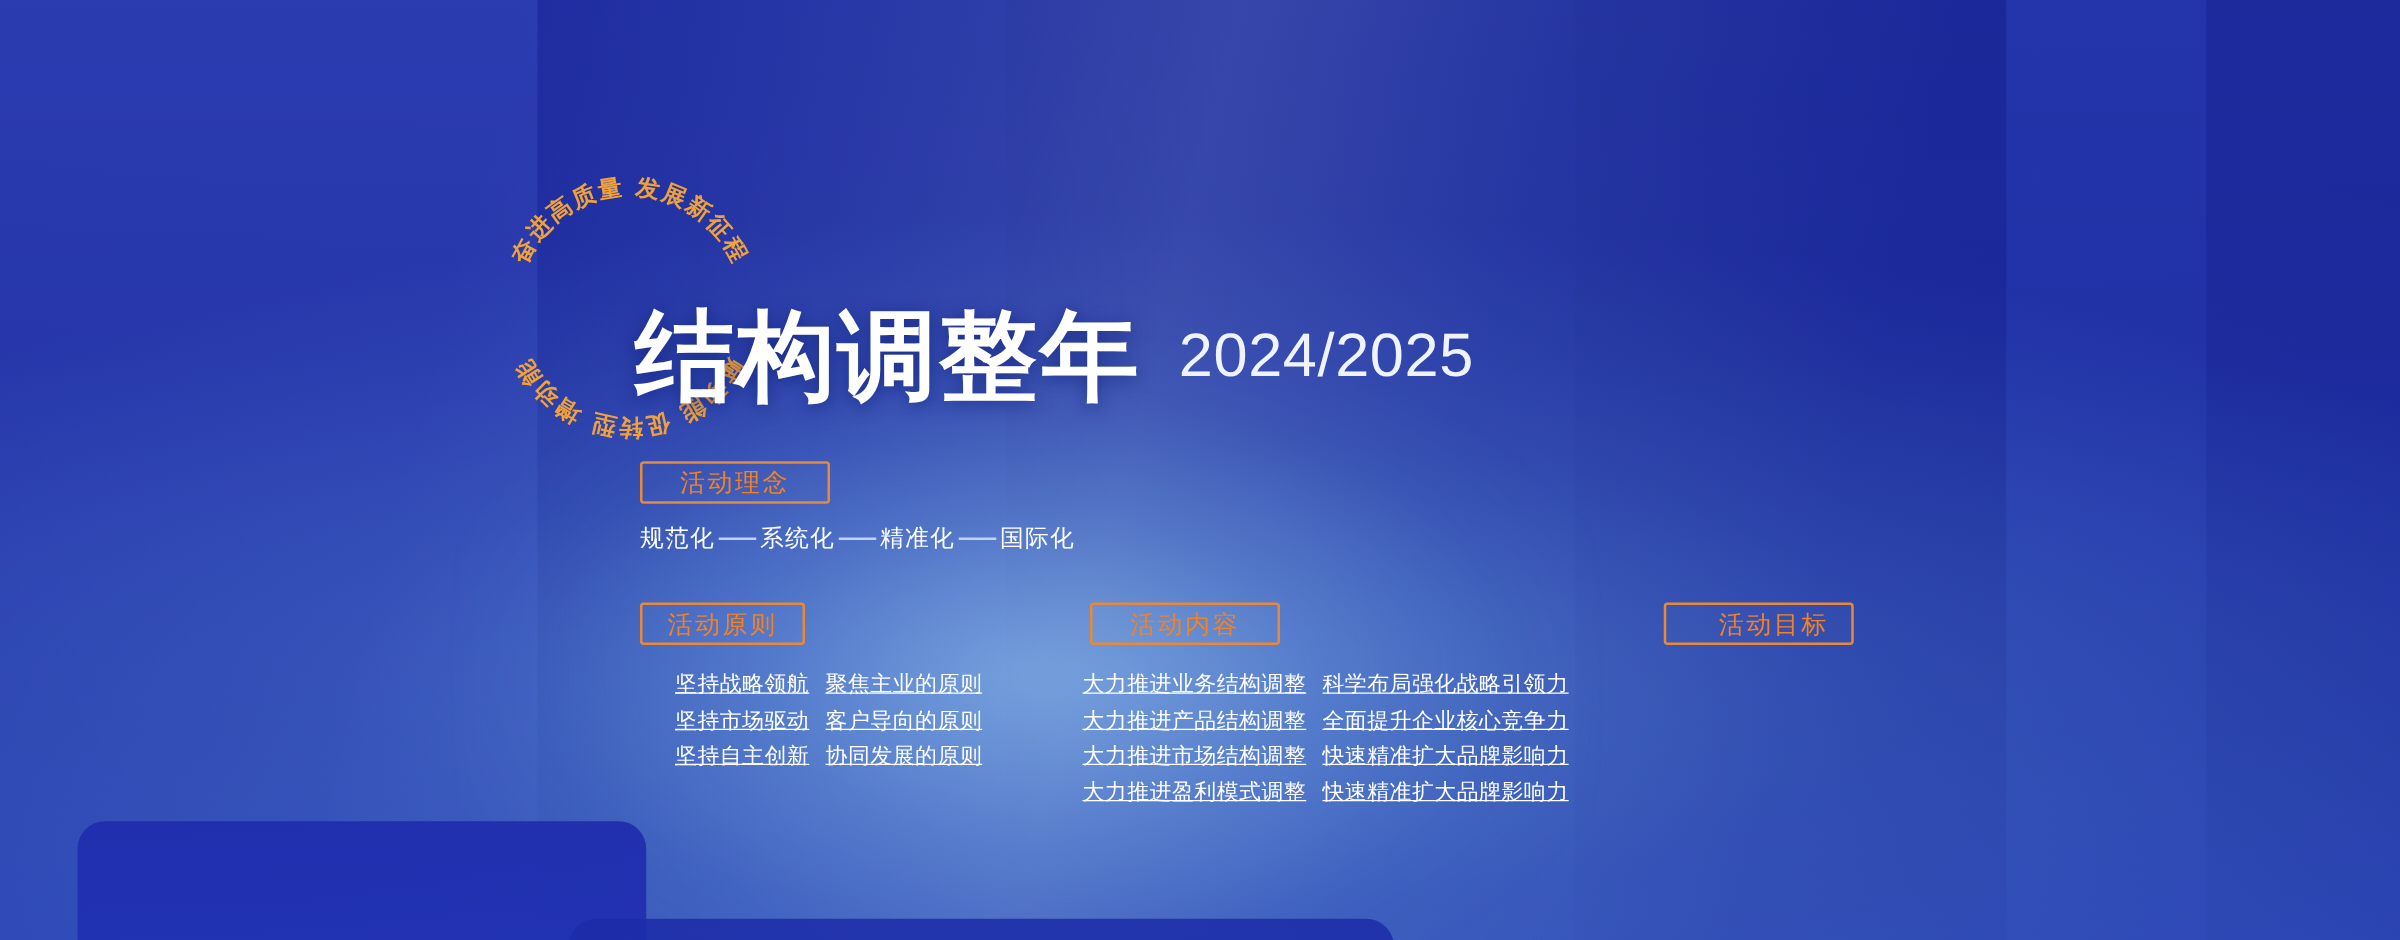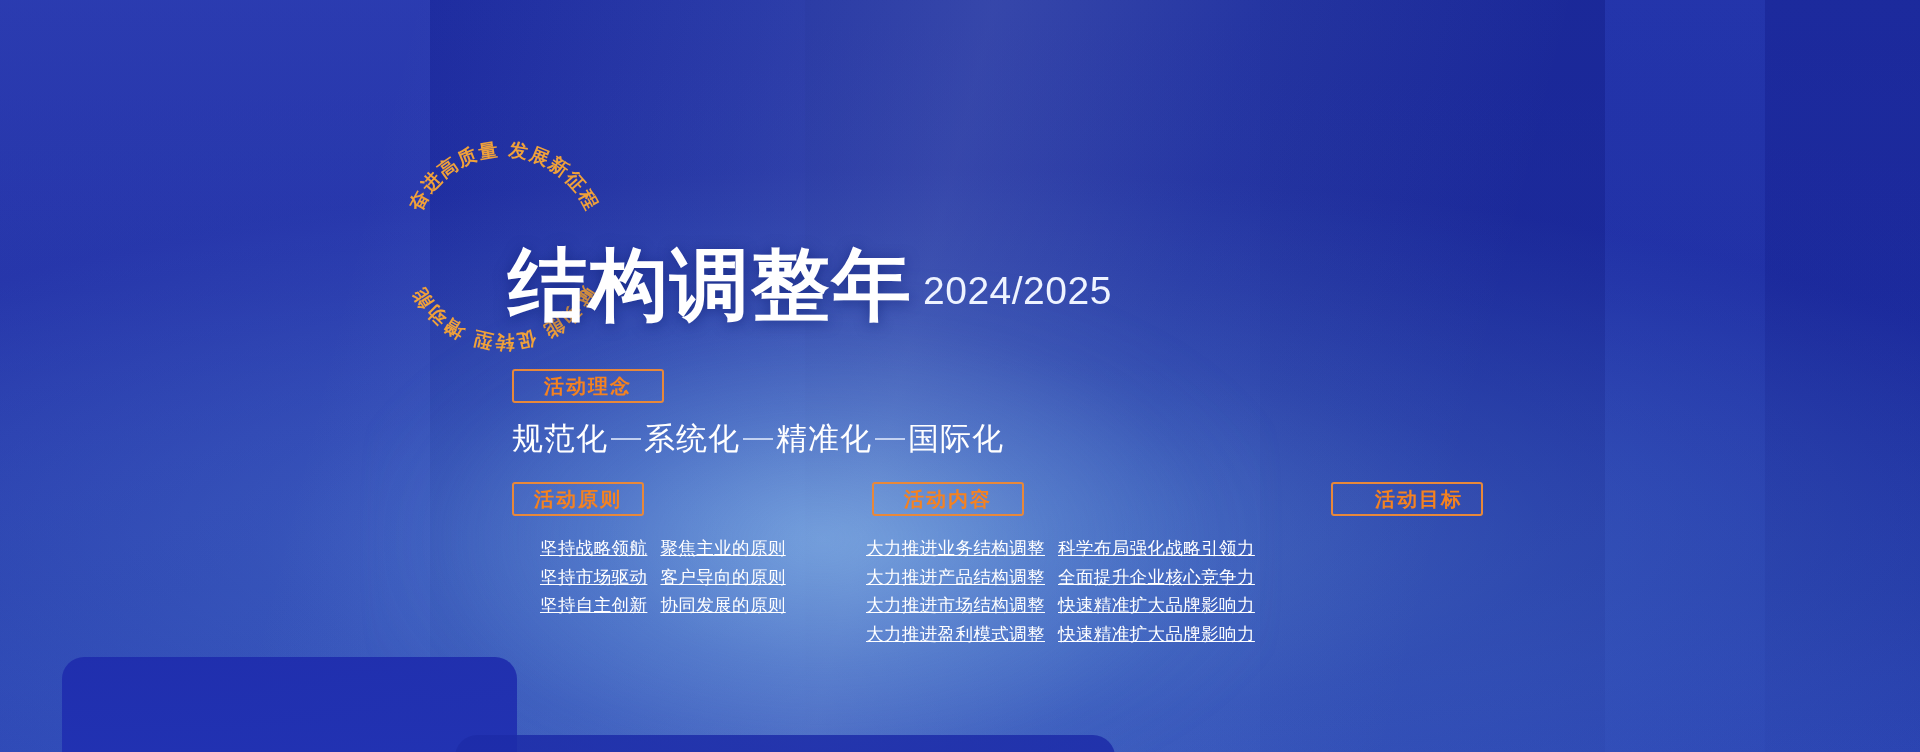--- a/index.html
+++ b/index.html
@@ -56,44 +56,44 @@
   
   .title-row{position:absolute;left:508px;top:248px;display:flex;align-items:flex-end;}
   .title{
     font-family:"DejaVu Sans","Liberation Sans",sans-serif;
     font-size:79px;font-weight:700;color:#ffffff;letter-spacing:2px;
     line-height:.95;white-space:nowrap;
     text-shadow:0 2px 14px rgba(10,25,110,.55);
   }
   .year{
     font-family:"Liberation Sans","DejaVu Sans",sans-serif;
-    font-size:39px;font-weight:400;color:#eef3ff;letter-spacing:.5px;
-    margin-left:10px;margin-bottom:10px;white-space:nowrap;
+    font-size:49px;font-weight:400;color:#eef3ff;letter-spacing:.5px;
+    margin-left:30px;margin-bottom:10px;white-space:nowrap;
   }
 
   
   .chip{
     position:absolute;box-sizing:border-box;
     border:2px solid #e8883a;border-radius:3px;
     height:34px;padding:0 18px;
     display:flex;align-items:center;justify-content:center;
     background:rgba(255,255,255,.02);
   }
   .chip span{
     font-family:"DejaVu Sans","Liberation Sans",sans-serif;
-    font-size:20px;font-weight:700;color:#f58220;letter-spacing:2px;
+    font-size:20px;font-weight:400;color:#f58220;letter-spacing:2px;
     white-space:nowrap;line-height:1;
   }
 
   
   .concept{
     position:absolute;left:512px;top:418px;
     display:flex;align-items:center;gap:3px;
     font-family:"DejaVu Sans","Liberation Sans",sans-serif;
-    font-size:31px;color:#ffffff;letter-spacing:1px;white-space:nowrap;
+    font-size:19px;color:#ffffff;letter-spacing:1px;white-space:nowrap;
   }
   .concept .dash{
     display:inline-block;width:30px;height:1.5px;background:#cfdcf6;opacity:.9;
   }
 
   
   .col{position:absolute;}
   .col .rows{margin-top:0;}
   .row{
     font-family:"DejaVu Sans","Liberation Sans",sans-serif;

